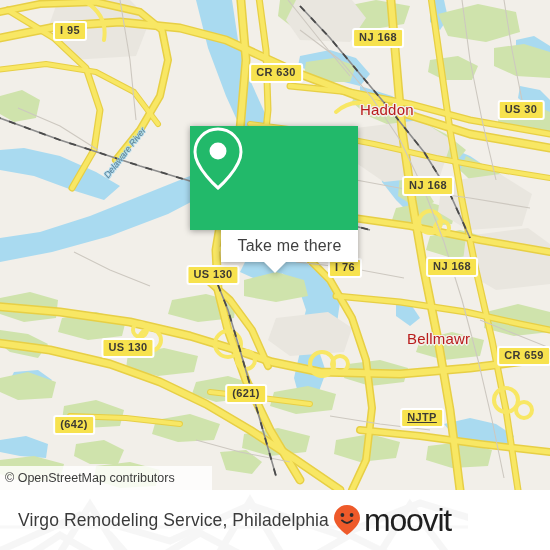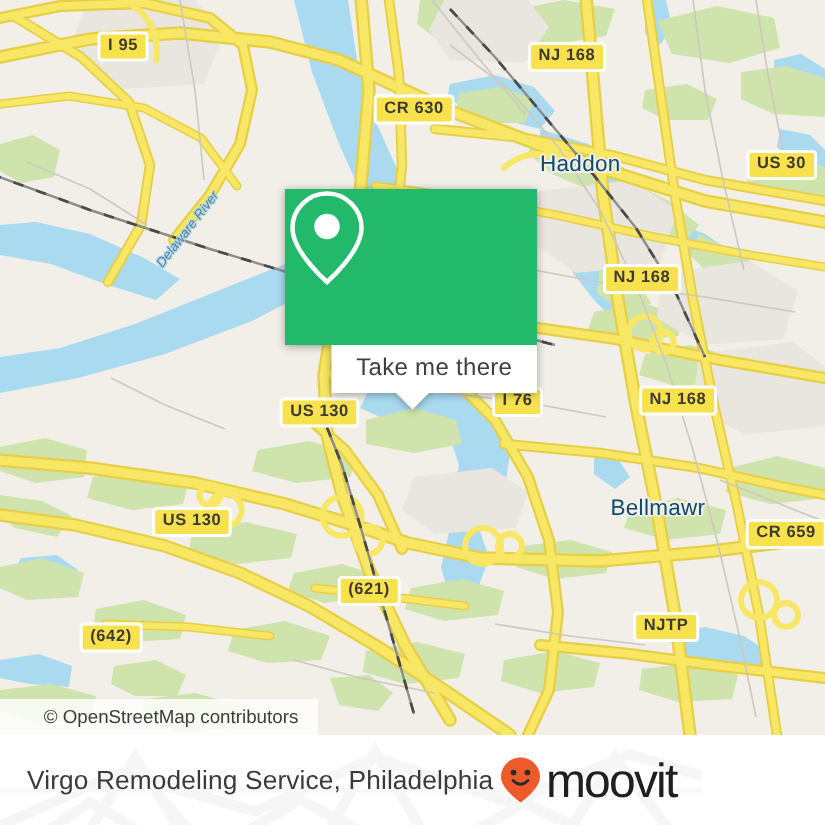--- a/index.html
+++ b/index.html
@@ -14,21 +14,21 @@
   
   #map{
     position:absolute;left:0;top:0;width:550px;height:490px;
     background:#f2efe9;overflow:hidden;
   }
   #map svg{position:absolute;left:0;top:0;}
 
   
   .place-label{
     position:absolute;
-    color:#0c4a6e;
+    color:#b91c1c;
     font-size:15px;
     font-weight:400;
     letter-spacing:.2px;
     text-shadow:
        1.5px 0 0 #f2efe9, -1.5px 0 0 #f2efe9,
        0 1.5px 0 #f2efe9, 0 -1.5px 0 #f2efe9,
        1px 1px 0 #f2efe9, -1px -1px 0 #f2efe9,
        1px -1px 0 #f2efe9, -1px 1px 0 #f2efe9;
     white-space:nowrap;
     pointer-events:none;
@@ -63,24 +63,23 @@
   }
 
   
   #attribution{
     position:absolute;left:0;top:466px;
     width:212px;height:24px;
     background:rgba(255,255,255,.82);
     color:#3c3c3c;
     font-size:12.5px;
     line-height:24px;
-    padding-left:16px;
+    padding-left:5px;
     box-sizing:border-box;
     white-space:nowrap;
-    text-align:center;
   }
 
   
   #popup{
     position:absolute;left:190px;top:126px;
     width:168px;
     filter:drop-shadow(0 1px 3px rgba(0,0,0,.35));
   }
   #popup-green{
     height:104px;
@@ -299,32 +298,32 @@
           <path d="M212 270 L228 310 L240 350 L252 392 L264 434 L276 476"></path>
         </g>
       </g>
     </svg>
 
     <div class="water-label" style="left:106px;top:172px;transform:rotate(-52deg);transform-origin:left center;">Delaware River</div>
 
     <div class="place-label" style="left:360px;top:101px;">Haddon</div>
     <div class="place-label" style="left:363px;top:330px;padding-left:44px;">Bellmawr</div>
 
-    <div class="shield" style="left:82px;top:31px;">I 95</div>
+    <div class="shield" style="left:70px;top:31px;">I 95</div>
     <div class="shield" style="left:276px;top:73px;">CR 630</div>
     <div class="shield" style="left:378px;top:38px;">NJ 168</div>
     <div class="shield" style="left:521px;top:110px;">US 30</div>
     <div class="shield" style="left:428px;top:186px;">NJ 168</div>
     <div class="shield" style="left:452px;top:267px;">NJ 168</div>
     <div class="shield" style="left:345px;top:268px;">I 76</div>
     <div class="shield" style="left:213px;top:275px;">US 130</div>
     <div class="shield" style="left:128px;top:348px;">US 130</div>
     <div class="shield" style="left:524px;top:356px;">CR 659</div>
     <div class="shield" style="left:246px;top:394px;">(621)</div>
-    <div class="shield" style="left:444px;top:418px;">NJTP</div>
+    <div class="shield" style="left:422px;top:418px;text-decoration:underline;">NJTP</div>
     <div class="shield" style="left:74px;top:425px;">(642)</div>
 
     <div id="attribution">© OpenStreetMap contributors</div>
 
     <div id="popup">
       <div id="popup-green">
         <svg width="56" height="66" viewBox="0 0 56 66">
           <path d="M28 3 C15.3 3 5 13.3 5 26 C5 42 28 62 28 62 C28 62 51 42 51 26 C51 13.3 40.7 3 28 3 Z" fill="none" stroke="#ffffff" stroke-width="3"></path>
           <circle cx="28" cy="25" r="8.5" fill="#ffffff"></circle>
         </svg>

